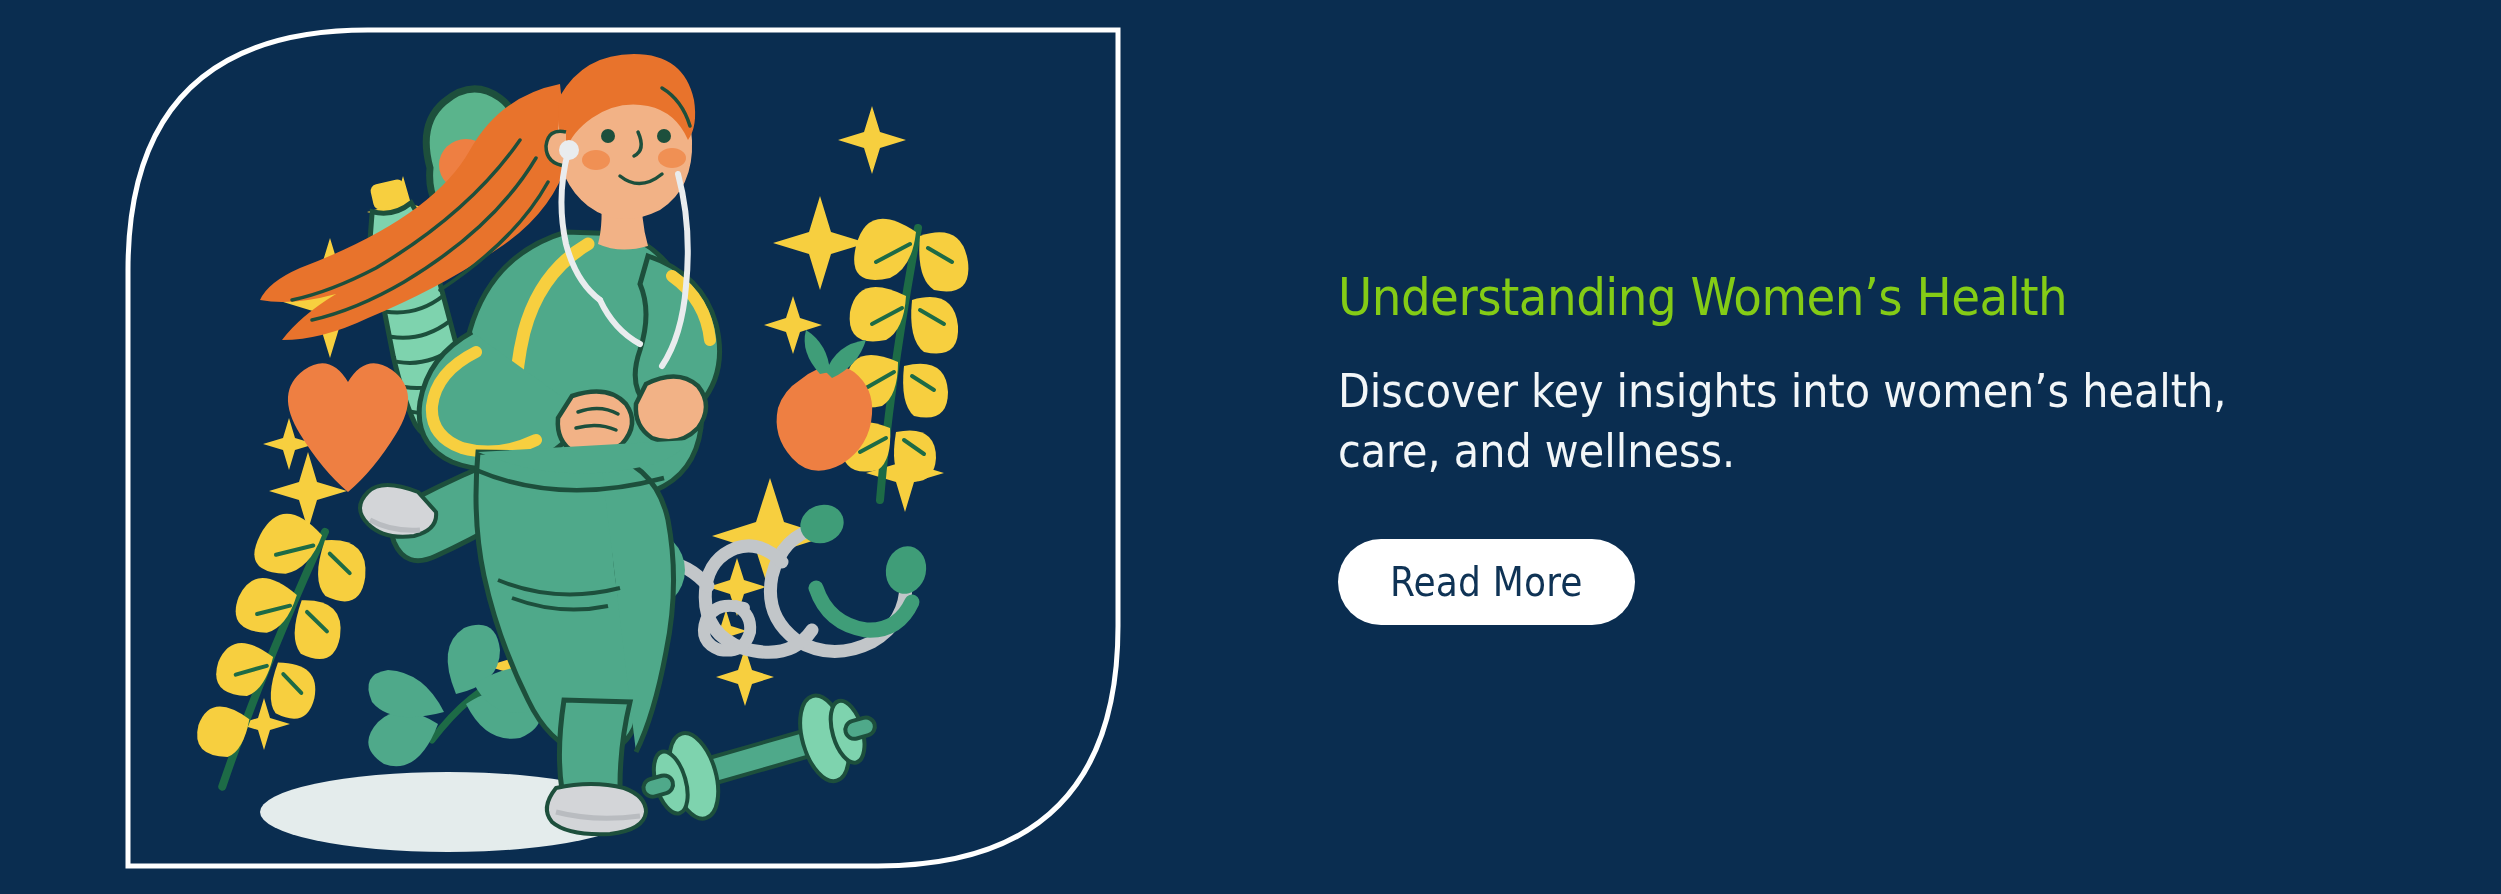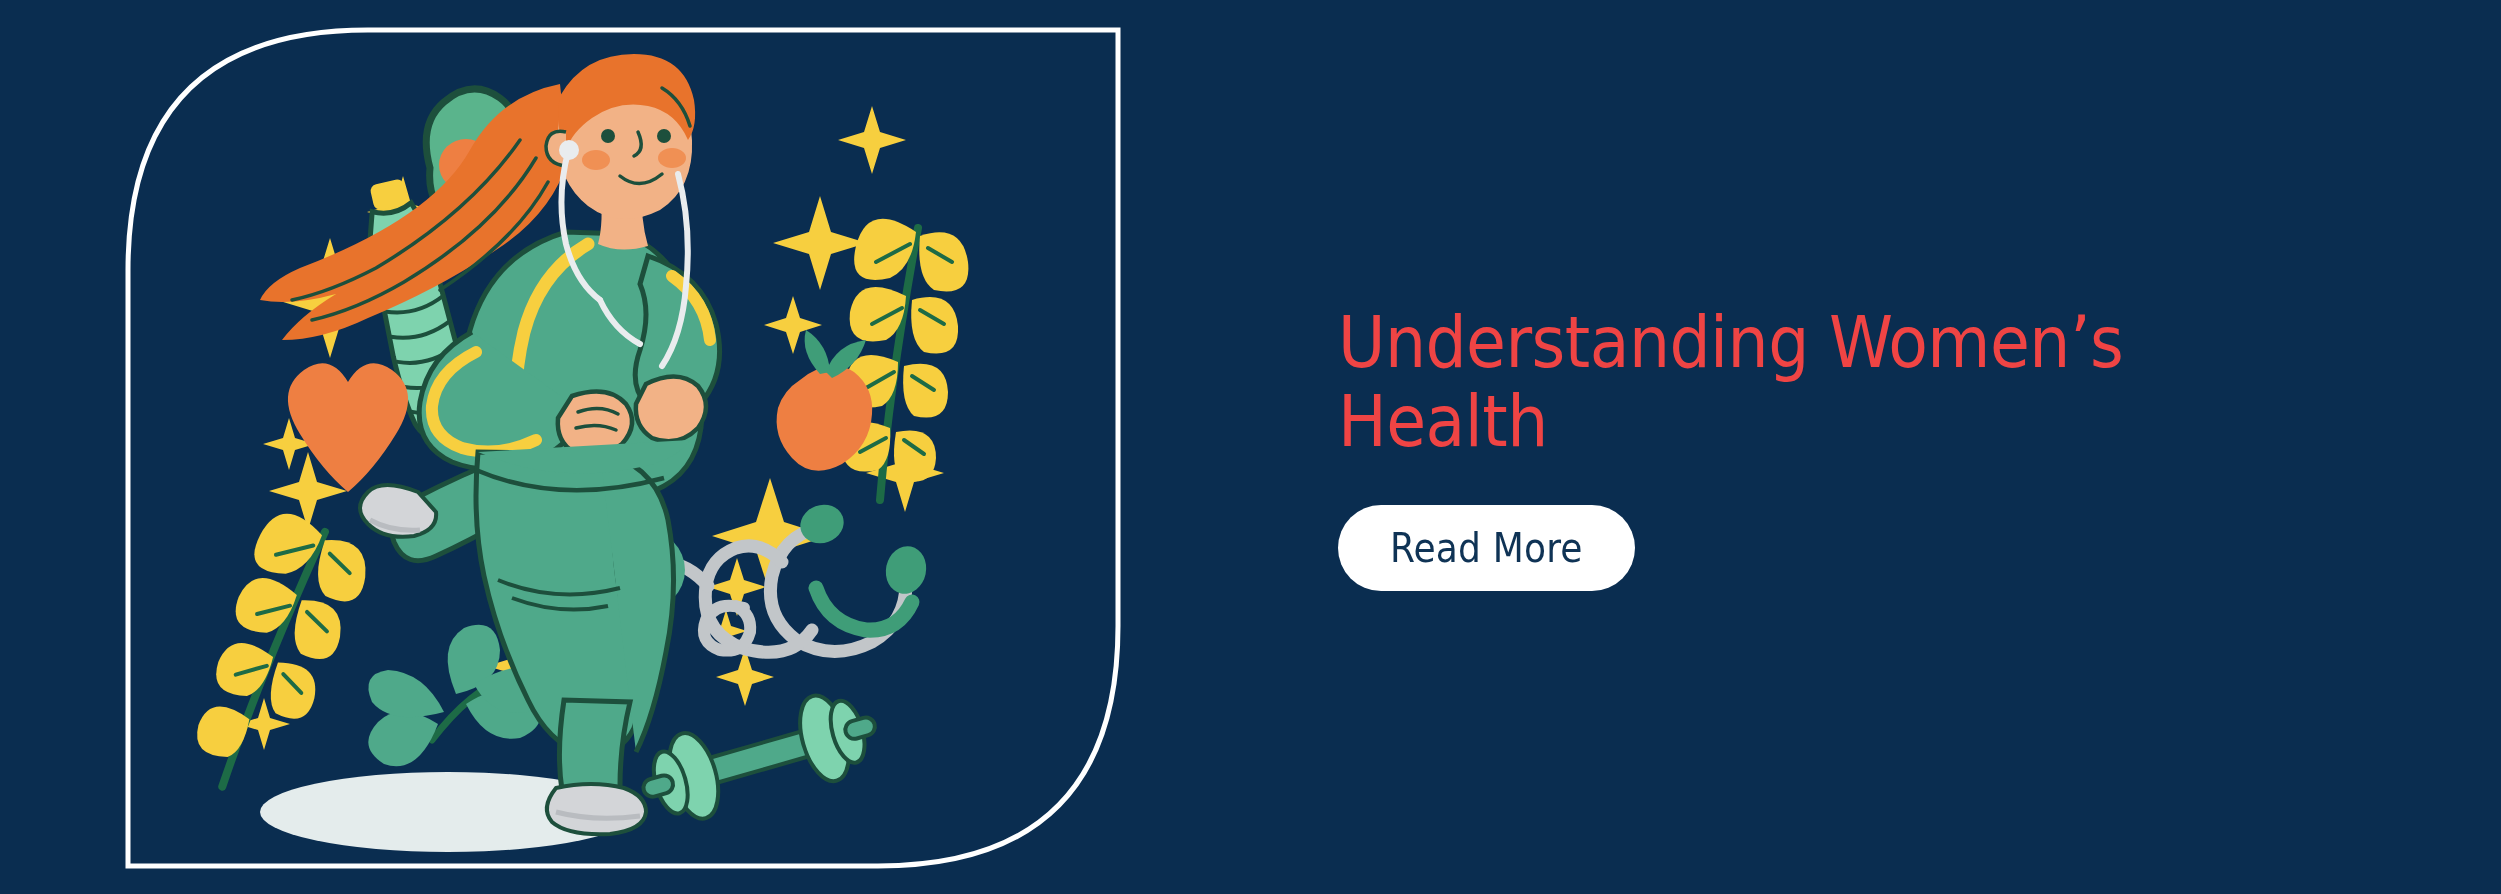--- a/index.html
+++ b/index.html
@@ -22,22 +22,22 @@
   .frame-svg{z-index:3;}
   .art-svg{z-index:2;}
 
   
   .text-col{
     position:absolute;left:1338px;top:0;width:1100px;height:894px;
     display:flex;flex-direction:column;justify-content:center;
     align-items:flex-start;
   }
   .headline{
-    color:#ef4444;
-    font-size:72px;line-height:1.10;
+    color:#84cc16;
+    font-size:52px;line-height:1.10;
     font-weight:400;letter-spacing:-0.5px;
     margin:0 0 36px 0;max-width:980px;
     font-family:"DejaVu Sans Condensed","Liberation Sans", sans-serif;
   }
   .subhead{
     color:#f2f6f8;
     font-size:46px;line-height:1.30;
     font-weight:400;margin:0 0 50px 0;max-width:930px;
     font-family:"DejaVu Sans Condensed","Liberation Sans", sans-serif;
   }
@@ -272,17 +272,18 @@
     </svg>
 
     <svg class="frame-svg" viewBox="0 0 1260 894" xmlns="http://www.w3.org/2000/svg">
       <path d="M 368 30 L 1118 30 L 1118 626 Q 1118 866 878 866 L 128 866 L 128 270 Q 128 30 368 30 Z" fill="none" stroke="#ffffff" stroke-width="5"></path>
     </svg>
   </div>
 
   <div class="text-col">
     <h1 class="headline">Understanding Women’s Health</h1>
 
+    <p class="subhead">Discover key insights into women’s health, care, and wellness.</p>
 
     <button class="cta">Read More</button>
   </div>
 
 </div>
 
 </body></html>

